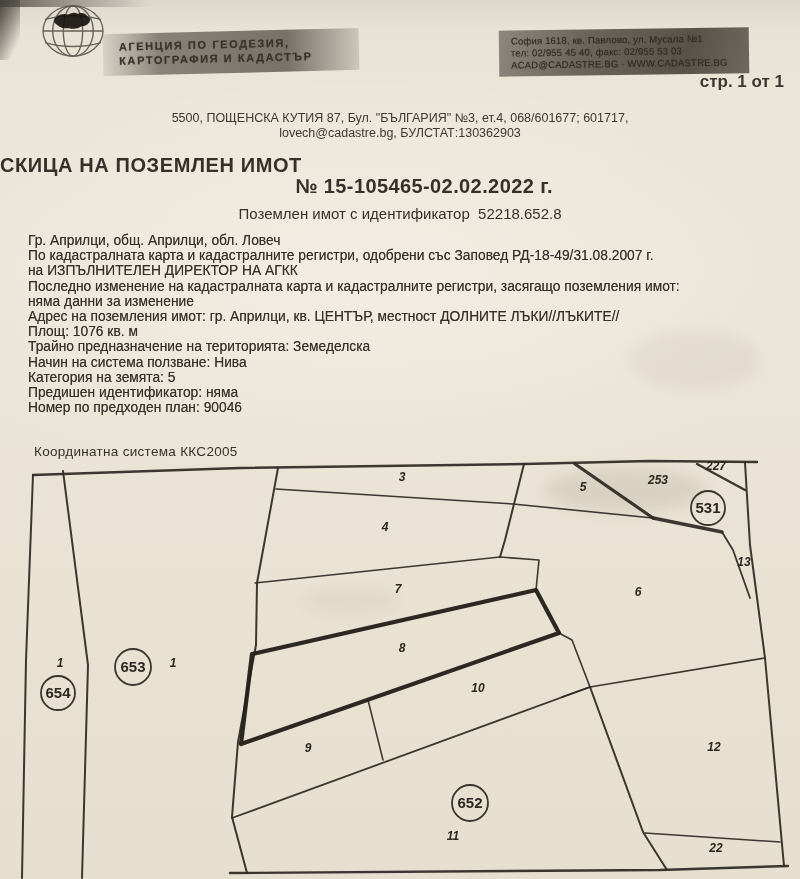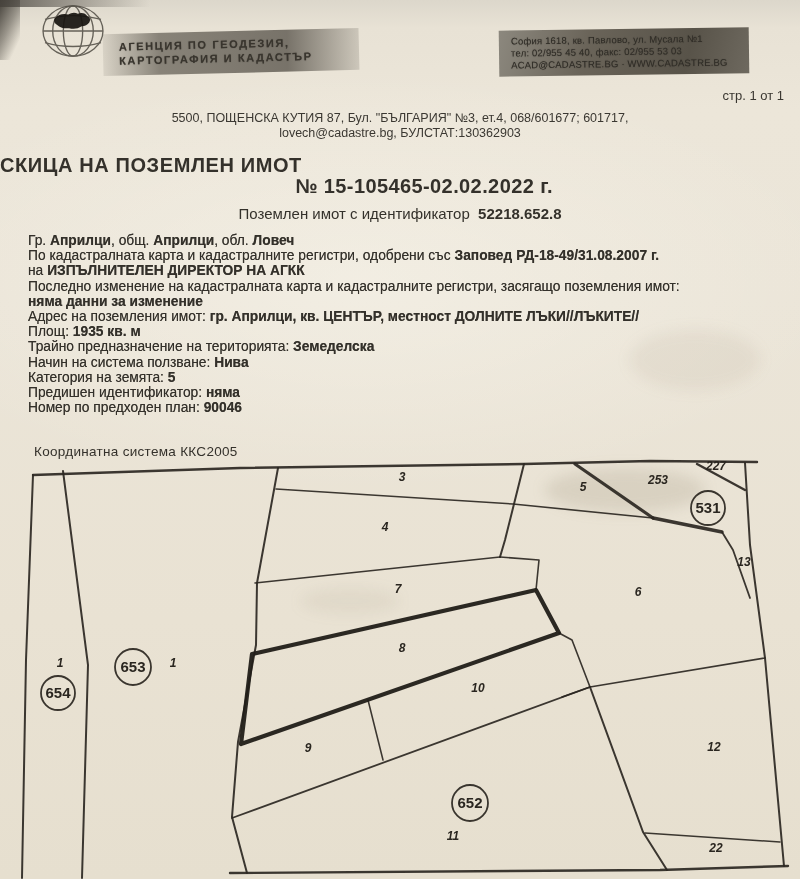--- a/index.html
+++ b/index.html
@@ -5,21 +5,21 @@
   html,body{margin:0;padding:0;}
   body{
     width:800px;height:879px;overflow:hidden;position:relative;
     font-family:"Liberation Sans","DejaVu Sans",sans-serif;
     color:var(--ink,#2e2b26);
     background:
       radial-gradient(ellipse 700px 300px at 45% 32%, rgba(255,253,246,.35), rgba(255,253,246,0) 70%),
       linear-gradient(180deg,#dcd7cb 0,#e8e2d5 28px,#ece6d9 110px,#ebe5d8 300px,#e9e2d3 620px,#e6dfcf 879px);
   }
   .page{position:absolute;inset:0;}
-  .b{font-weight:700;}
+  .b{font-weight:400;}
   
   .corner-shadow{position:absolute;left:0;top:0;width:20px;height:60px;
     background:linear-gradient(115deg,#47433c 0,rgba(90,86,78,.55) 45%,rgba(120,115,105,0) 80%);}
   .top-edge-shadow{position:absolute;left:0;top:0;width:150px;height:7px;
     background:linear-gradient(90deg,rgba(70,66,60,.8),rgba(110,105,96,0));}
   .ghost{position:absolute;border-radius:50%;filter:blur(7px);pointer-events:none;}
   .g1{left:545px;top:468px;width:160px;height:44px;background:rgba(128,116,94,.16);}
   .g2{left:300px;top:588px;width:100px;height:26px;background:rgba(128,116,94,.08);}
   .g3{left:630px;top:330px;width:130px;height:60px;background:rgba(140,120,100,.09);}
   
@@ -29,21 +29,21 @@
     padding:6px 0 0 16px;box-sizing:border-box;}
   .logo-band-line{font-size:11px;font-weight:700;letter-spacing:1.6px;color:#39352e;line-height:14px;
     text-shadow:0 0 1px rgba(50,46,40,.6);}
   .logo-globe{position:absolute;left:38px;top:3px;width:70px;height:58px;}
   .contact-band{position:absolute;left:499px;top:29px;width:250px;height:46px;
     transform:rotate(-.8deg);
     background:linear-gradient(105deg,#8c887e,#6a6459 35%,#585349 75%,#6e695f);
     padding:5px 6px 0 12px;box-sizing:border-box;}
   .contact-line{font-size:9.5px;color:#302d27;line-height:12px;letter-spacing:.2px;white-space:nowrap;
     text-shadow:0 0 1px rgba(40,38,32,.5);}
-  .pager{position:absolute;right:16px;top:88px;font-size:13px;font-weight:400;color:#3a3731;}
+  .pager{position:absolute;right:16px;top:72px;font-size:17px;font-weight:700;color:#3a3731;}
   
   .office-title{position:absolute;left:0;top:86px;width:100%;text-align:center;
     font-size:19.5px;letter-spacing:.2px;color:#3b3832;text-shadow:0 0 .5px rgba(55,52,46,.8);}
   .office-address{position:absolute;left:0;top:111px;width:100%;text-align:center;font-size:12.5px;color:#3b3832;}
   .office-email{position:absolute;left:0;top:126px;width:100%;text-align:center;font-size:12.5px;color:#3b3832;}
   
   .doc-title{position:absolute;left:0;top:154px;width:100%;
     font-size:20px;font-weight:700;letter-spacing:.6px;color:#34312b;}
   .doc-number{position:absolute;left:0;top:175px;width:100%;text-align:center;
     font-size:20px;font-weight:700;letter-spacing:.4px;color:#34312b;padding-left:24px;}
@@ -108,21 +108,21 @@
     <span class="b">52218.652.8</span>
   </div>
 
   <div class="info" id="info-block">
       <div class="info-line"><span>Гр. </span><span class="b">Априлци</span><span>, общ. </span><span class="b">Априлци</span><span>, обл. </span><span class="b">Ловеч</span></div>
       <div class="info-line"><span>По кадастралната карта и кадастралните регистри, одобрени със </span><span class="b">Заповед РД-18-49/31.08.2007 г.</span></div>
       <div class="info-line"><span>на </span><span class="b">ИЗПЪЛНИТЕЛЕН ДИРЕКТОР НА АГКК</span></div>
       <div class="info-line"><span>Последно изменение на кадастралната карта и кадастралните регистри, засягащо поземления имот:</span></div>
       <div class="info-line"><span class="b">няма данни за изменение</span></div>
       <div class="info-line"><span>Адрес на поземления имот: </span><span class="b">гр. Априлци, кв. ЦЕНТЪР, местност ДОЛНИТЕ ЛЪКИ//ЛЪКИТЕ//</span></div>
-      <div class="info-line"><span>Площ: </span><span class="b">1935 кв. м</span></div>
+      <div class="info-line"><span>Площ: </span><span class="b">1076 кв. м</span></div>
       <div class="info-line"><span>Трайно предназначение на територията: </span><span class="b">Земеделска</span></div>
       <div class="info-line"><span>Начин на система ползване: </span><span class="b">Нива</span></div>
       <div class="info-line"><span>Категория на земята: </span><span class="b">5</span></div>
       <div class="info-line"><span>Предишен идентификатор: </span><span class="b">няма</span></div>
       <div class="info-line"><span>Номер по предходен план: </span><span class="b">90046</span></div>
     </div>
 
   <div class="coord-label">Координатна система ККС2005</div>
 
   <svg class="map" viewBox="0 458 800 421">

